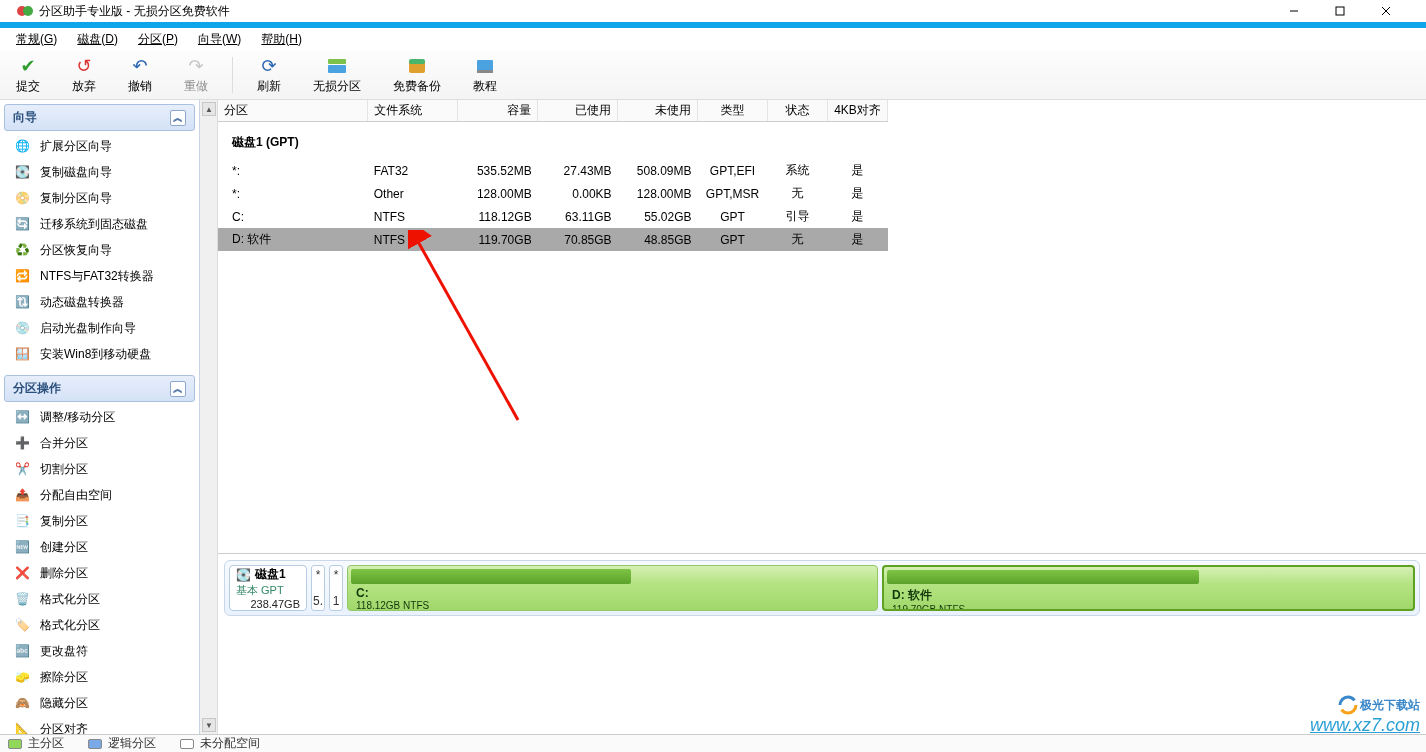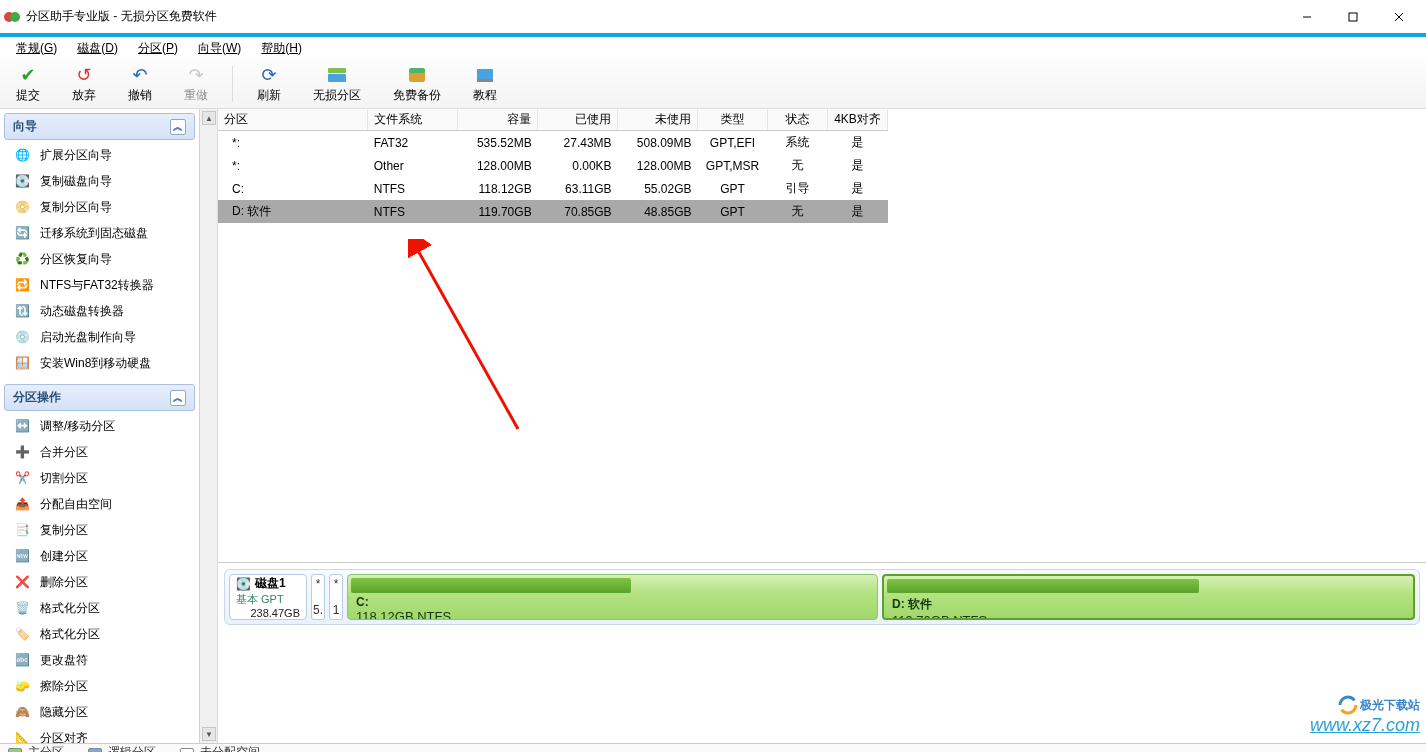--- a/index.html
+++ b/index.html
@@ -1,19 +1,19 @@
 <!DOCTYPE html>
 <html><head>
 <meta charset="utf-8">
 <style>
 * { margin: 0; padding: 0; box-sizing: border-box; font-family: "Microsoft YaHei", "Segoe UI", Tahoma, sans-serif; font-size: 12px; }
 body { background: #fff; width: 1426px; height: 752px; overflow: hidden; position: relative; }
 
 
-.titlebar { height: 37px; background: #fff; display: flex; align-items: center; padding: 0 4px; border-bottom: 4px solid #0ea5e9; }
+.titlebar { height: 28px; background: #fff; display: flex; align-items: center; padding: 0 17px; border-bottom: 6px solid #0ea5e9; }
 .titlebar .app-icon { width: 16px; height: 16px; margin-right: 6px; }
 .titlebar .title { flex: 1; color: #000; }
 .titlebar .win-btns { display: flex; }
 .titlebar .win-btn { width: 46px; height: 28px; display: flex; align-items: center; justify-content: center; cursor: pointer; }
 
 
 .menubar { height: 22px; display: flex; align-items: center; padding: 0 6px; background: #fff; }
 .menubar .menu-item { padding: 2px 10px; cursor: pointer; }
 .menubar .menu-item span { text-decoration: underline; }
 
@@ -63,21 +63,21 @@
 .disk-map { display: flex; gap: 4px; height: 56px; border: 1px solid #c9d7e9; border-radius: 6px; padding: 4px; background: linear-gradient(#f7fbff,#e9f2fd); }
 .disk-box { background: #fff; border: 1px solid #b8cce2; border-radius: 4px; padding: 4px 6px; display: flex; flex-direction: column; justify-content: center; }
 .disk-box .dtitle { font-weight: bold; display:flex; align-items:center; gap:4px; }
 .disk-box .dsub { color: #386; font-size: 11px; }
 .disk-box .dsize { color: #222; font-size: 11px; text-align: right; }
 .small-part { width: 14px; background: #fff; border: 1px solid #b8cce2; border-radius: 3px; display:flex; flex-direction:column; justify-content:space-between; align-items:center; padding:2px 0; font-size:10px; color:#333; }
 .part-box { flex: 1; border: 1px solid #93c666; border-radius: 4px; background: linear-gradient(#d6f0b5,#b5e383 40%,#a0d86b); position: relative; padding: 4px 8px; color: #1f3d00; overflow: hidden; }
 .part-box.sel { border: 2px solid #5fa122; }
 .part-box .used-bar { position: absolute; left: 3px; top: 3px; bottom: 60%; background: linear-gradient(#7ec445,#5aa22a); border-radius: 2px; }
 .part-box .plabel { position: relative; font-weight: bold; color: #13390a; margin-top: 16px; }
-.part-box .psize { position: relative; color: #13390a; font-size: 13px; }
+.part-box .psize { position: relative; color: #13390a; font-size: 10px; }
 
 
 .statusbar { height: 18px; border-top: 1px solid #ccc; display: flex; align-items: center; gap: 24px; padding: 0 8px; background: #fafafa; font-size: 11px; color: #333; }
 .legend-swatch { display: inline-block; width: 14px; height: 10px; border: 1px solid #888; margin-right: 6px; vertical-align: middle; border-radius: 2px; }
 .swatch-primary { background: #8fd85a; }
 .swatch-logical { background: #7aa9e8; }
 .swatch-unalloc { background: #fff; }
 
 
 .watermark { position: absolute; right: 6px; bottom: 16px; display: flex; flex-direction: column; align-items: flex-end; pointer-events: none; }
@@ -305,20 +305,23 @@
             <th>文件系统</th>
             <th class="r">容量</th>
             <th class="r">已使用</th>
             <th class="r">未使用</th>
             <th class="c">类型</th>
             <th class="c">状态</th>
             <th class="c">4KB对齐</th>
           </tr>
         </thead>
         <tbody id="part-tbody">
+          <tr class="disk-row">
+              <td colspan="8">磁盘1 (GPT)</td>
+            </tr>
         <tr class="data-row">
               <td>*:</td>
               <td>FAT32</td>
               <td class="r">535.52MB</td>
               <td class="r">27.43MB</td>
               <td class="r">508.09MB</td>
               <td class="c">GPT,EFI</td>
               <td class="c">系统</td>
               <td class="c">是</td>
             </tr>

